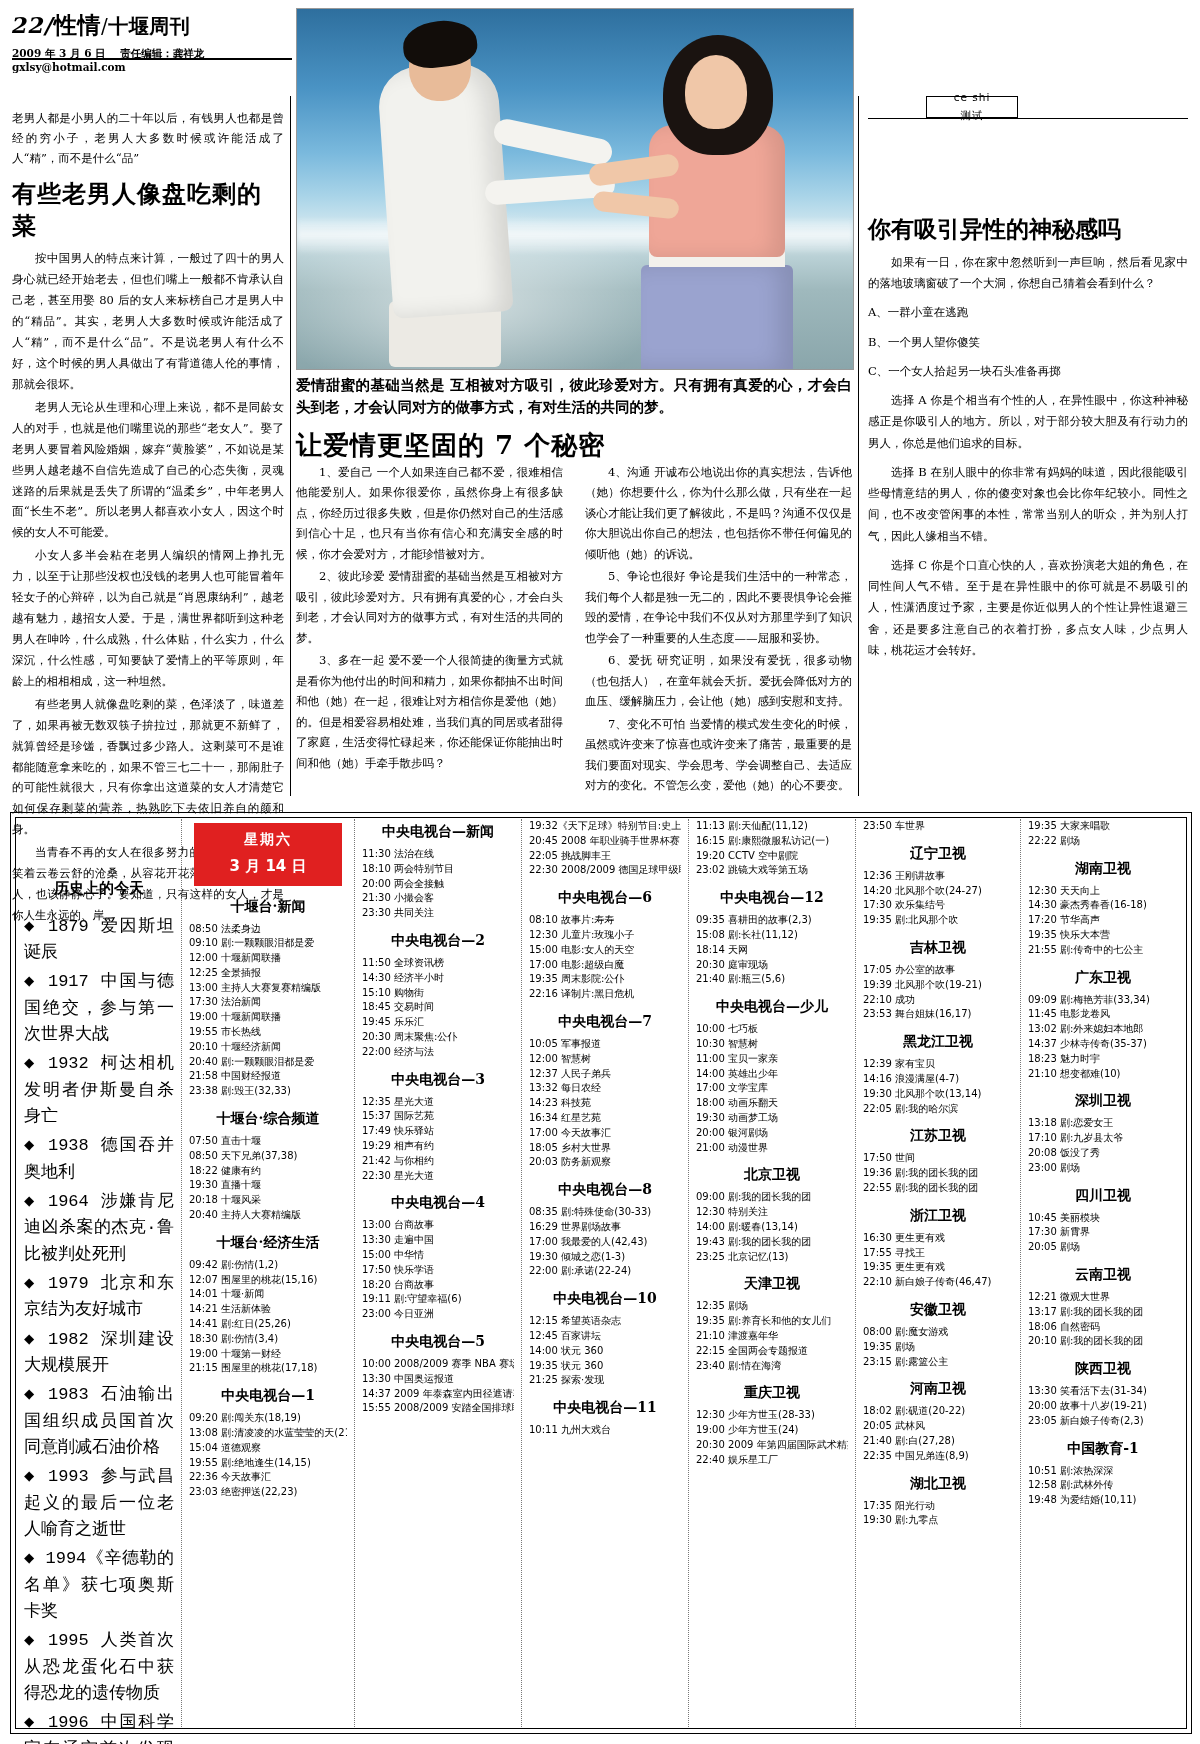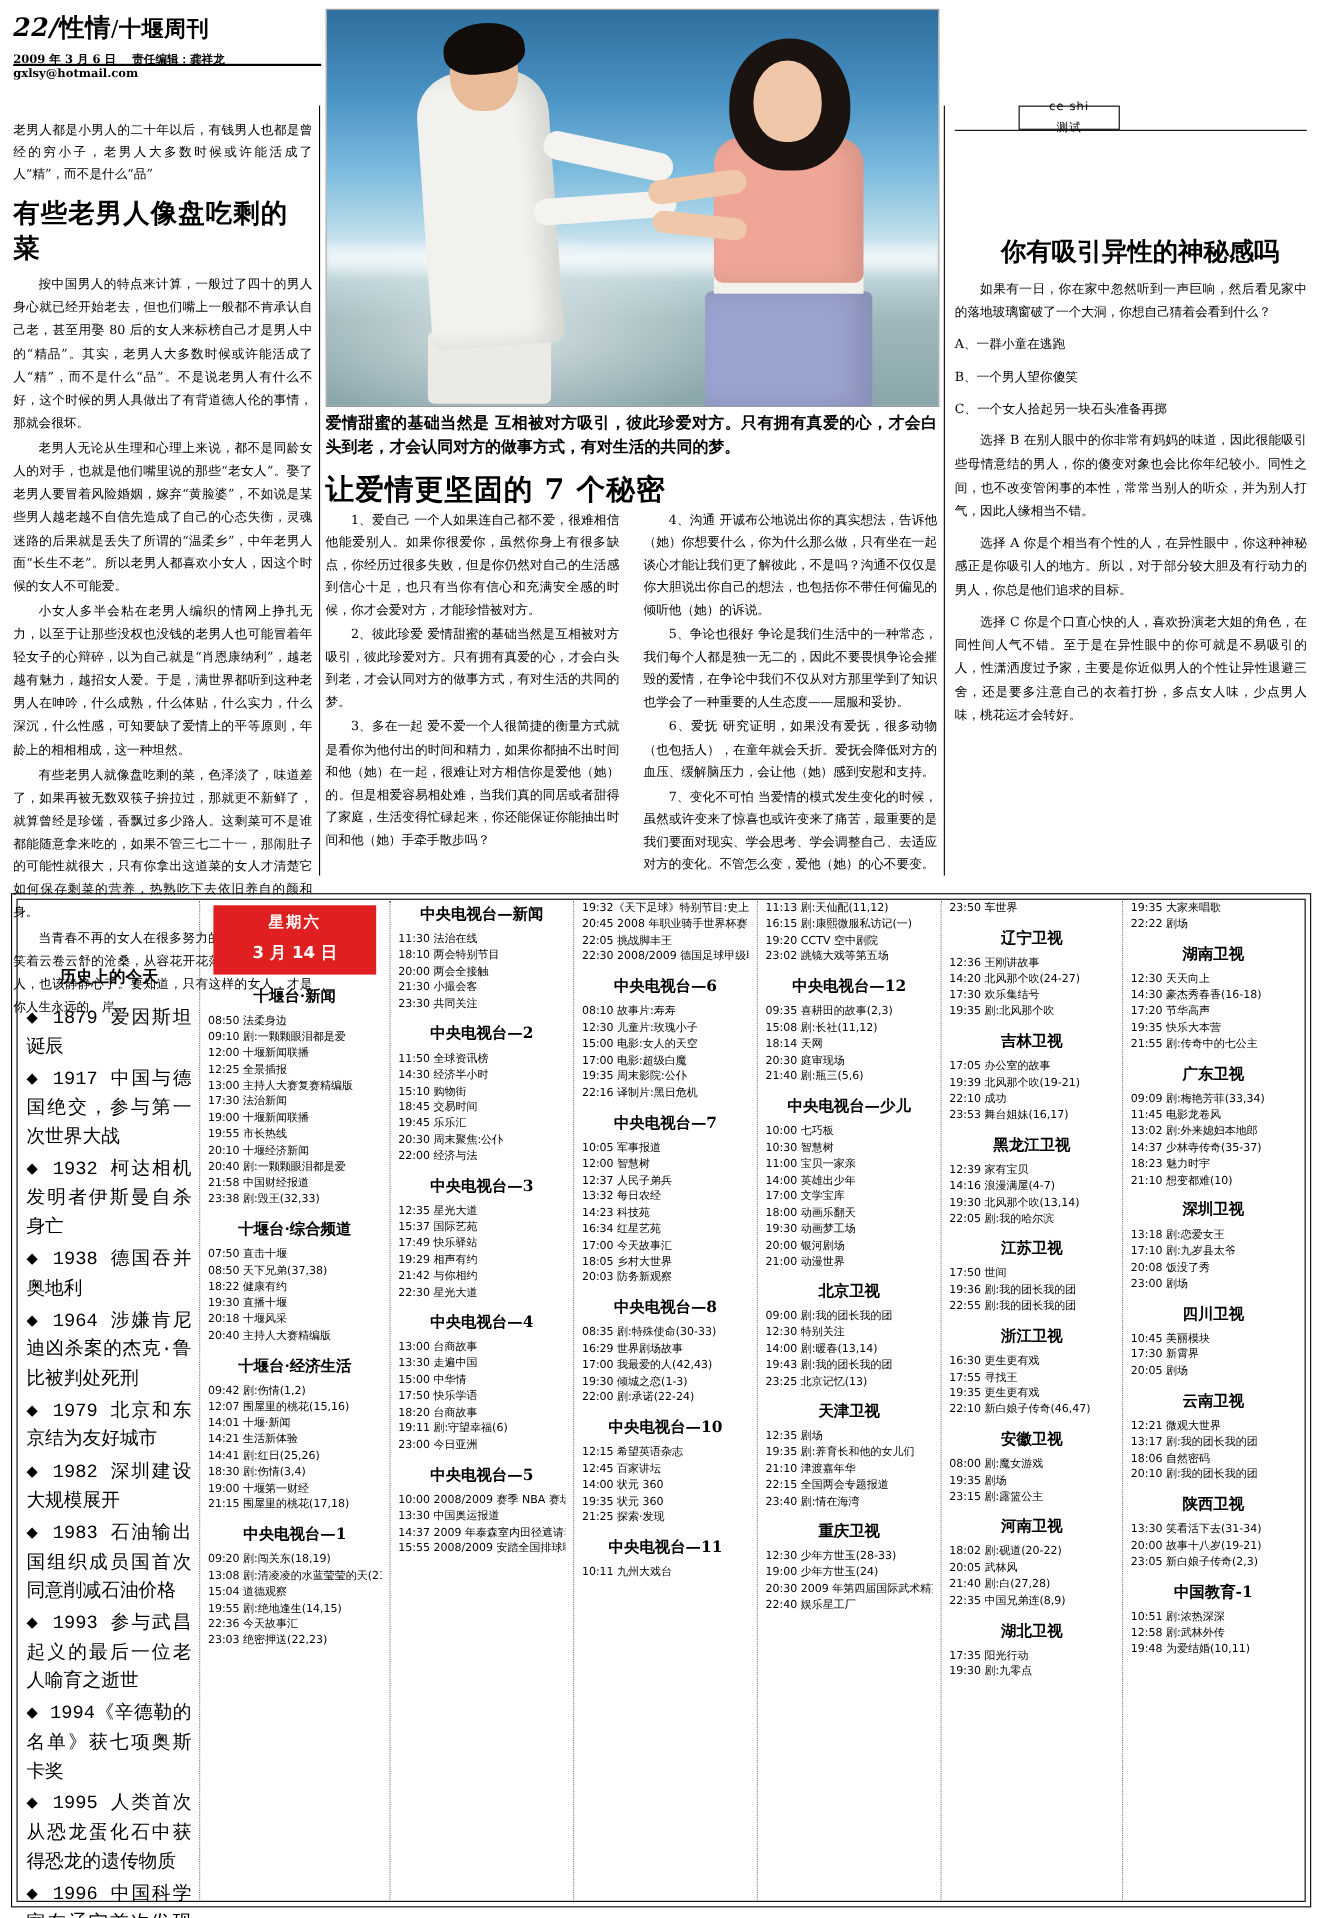--- a/index.html
+++ b/index.html
@@ -56,21 +56,21 @@
 
   .secrets{position:absolute;left:296px;top:462px;width:556px;column-count:2;column-gap:22px;}
   .secrets p{font-size:11.5px;line-height:1.78;text-align:justify;margin:0 0 2px 0;text-indent:2em;font-family:"DejaVu Serif","Liberation Serif",serif;}
 
   .vline{position:absolute;background:#000;}
 
   
   .rightcol{position:absolute;left:868px;top:96px;width:320px;}
   .ceshi-box{display:flex;align-items:center;gap:6px;border:1px solid #000;width:90px;height:20px;justify-content:center;font-size:10.5px;letter-spacing:1px;margin-left:58px;flex-direction:column;}
   .ceshi-rule{border-top:1.5px solid #000;margin-top:0;width:320px;}
-  .r-title{font-size:23px;font-weight:bold;line-height:1.25;margin-top:96px;font-family:"DejaVu Serif","Liberation Serif",serif;margin-left:42px;}
+  .r-title{font-size:23px;font-weight:bold;line-height:1.25;margin-top:96px;font-family:"DejaVu Serif","Liberation Serif",serif;}
   .r-body{font-size:11.5px;line-height:1.85;text-align:justify;text-indent:2em;font-family:"DejaVu Serif","Liberation Serif",serif;margin-top:8px;}
   .r-body.noind{text-indent:0;}
 
   
   .tvbox{position:absolute;left:10px;top:812px;width:1180px;height:920px;border:1px solid #000;}
   .tv-inner{position:absolute;inset:4px;border:1px solid #000;}
   .tv-cols{position:absolute;inset:6px;display:flex;}
   .tvcol{padding:0 7px;font-size:10px;line-height:1.5;font-family:"DejaVu Sans","Liberation Sans",sans-serif;}
   .tvcol.sep{border-right:1px dotted #777;}
   .c-hist{width:152px;}
@@ -158,22 +158,22 @@
     <div class="ceshi-box">
       <span>ce shi</span>
       <span>测试</span>
     </div>
     <div class="ceshi-rule"></div>
     <div class="r-title">你有吸引异性的神秘感吗</div>
     <div class="r-body">如果有一日，你在家中忽然听到一声巨响，然后看见家中的落地玻璃窗破了一个大洞，你想自己猜着会看到什么？</div>
     <div class="r-body noind">A、一群小童在逃跑</div>
     <div class="r-body noind">B、一个男人望你傻笑</div>
     <div class="r-body noind">C、一个女人拾起另一块石头准备再掷</div>
+    <div class="r-body">选择 A 你是个相当有个性的人，在异性眼中，你这种神秘感正是你吸引人的地方。所以，对于部分较大胆及有行动力的男人，你总是他们追求的目标。</div>
     <div class="r-body">选择 B 在别人眼中的你非常有妈妈的味道，因此很能吸引些母情意结的男人，你的傻变对象也会比你年纪较小。同性之间，也不改变管闲事的本性，常常当别人的听众，并为别人打气，因此人缘相当不错。</div>
-    <div class="r-body">选择 A 你是个相当有个性的人，在异性眼中，你这种神秘感正是你吸引人的地方。所以，对于部分较大胆及有行动力的男人，你总是他们追求的目标。</div>
     <div class="r-body">选择 C 你是个口直心快的人，喜欢扮演老大姐的角色，在同性间人气不错。至于是在异性眼中的你可就是不易吸引的人，性潇洒度过予家，主要是你近似男人的个性让异性退避三舍，还是要多注意自己的衣着打扮，多点女人味，少点男人味，桃花运才会转好。</div>
   </div>
 
   <div class="tvbox">
     <div class="tv-inner"></div>
     <div class="tv-cols">
 
       <div class="tvcol c-hist sep">
         <div class="hist-title">历史上的今天</div>
         <div id="history-list">

